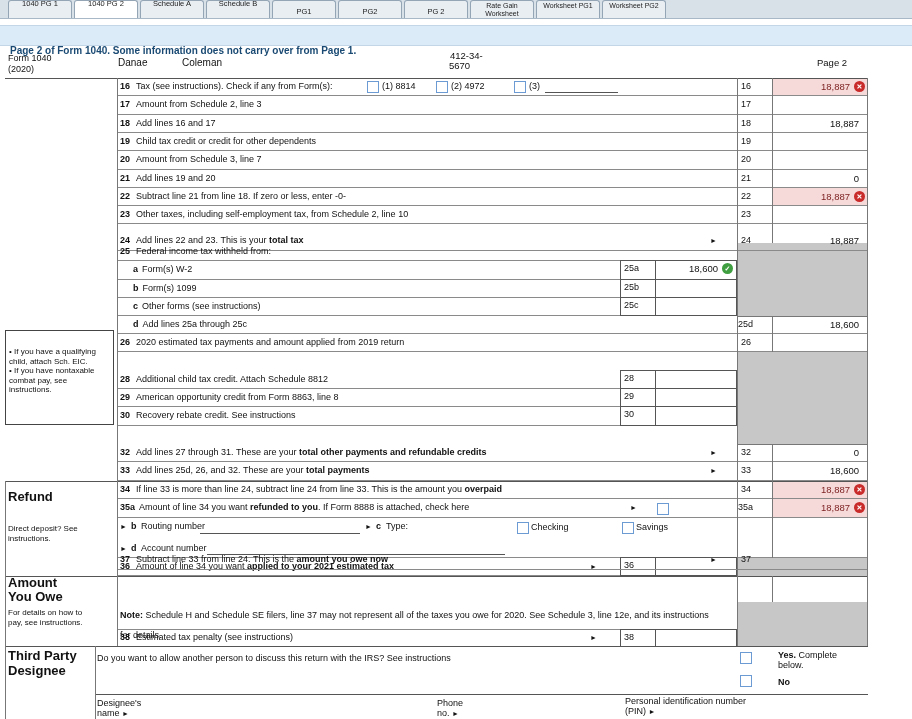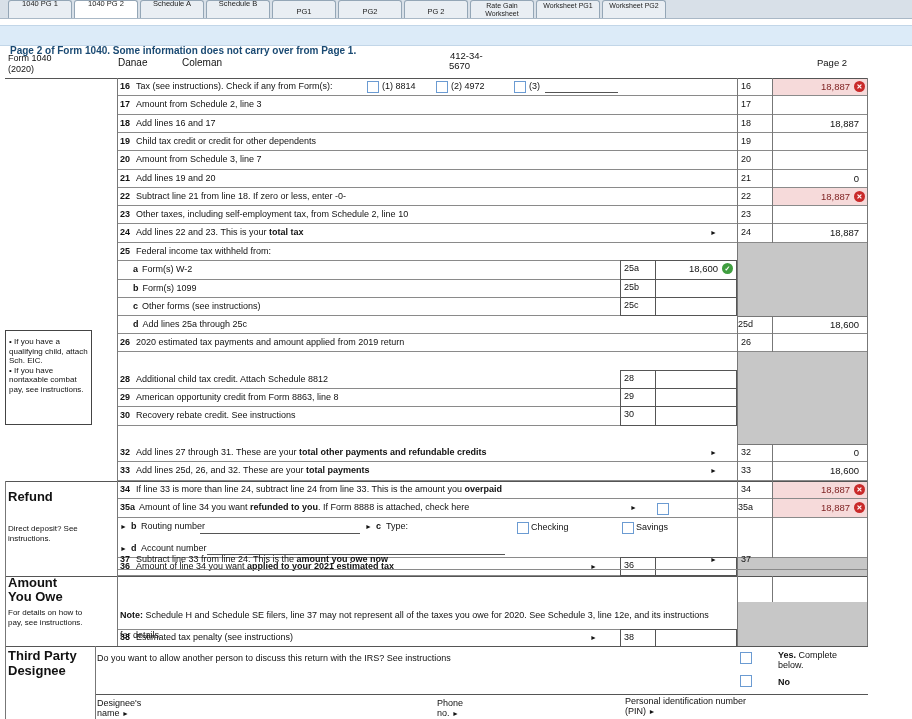--- a/index.html
+++ b/index.html
@@ -54,22 +54,22 @@
         border:1px solid #555;border-left:none;box-sizing:border-box;background:#fff;
         text-align:right;padding:2px 18px 0 0;font-size:9.5px;}
   .mval .badge{right:3px;top:2px;}
   .arr{position:absolute;font-size:7px;top:5px;}
   .cb{position:absolute;width:10px;height:10px;border:1px solid #6b9bd2;background:#fff;top:3px;}
   .cbl{position:absolute;top:3px;font-size:9px;}
   .ul{position:absolute;top:2px;height:12px;border-bottom:1px solid #555;}
   
   .sideS{position:absolute;font-size:8px;line-height:9.5px;z-index:2;}
   .secT{position:absolute;font-weight:bold;font-size:13px;line-height:14px;z-index:2;}
-  .eicbox{position:absolute;left:5px;top:330px;width:87px;height:95px;border:1px solid #444;
-          box-sizing:border-box;font-size:8px;line-height:9.5px;padding:6px 3px;z-index:2;}
+  .eicbox{position:absolute;left:5px;top:330px;width:109px;height:95px;border:1px solid #444;
+          box-sizing:border-box;font-size:8px;line-height:9.5px;padding:16px 3px;z-index:2;}
   
   .tp{position:absolute;font-size:9px;z-index:2;}
   .cbA{position:absolute;width:10px;height:10px;border:1px solid #6b9bd2;background:#fff;z-index:2;}
 </style>
 </head>
 <body>
 
 <div class="screen">
 
   <div class="tabbar">
@@ -183,21 +183,21 @@
     <span class="cnum">22</span>
     <div class="camt flag"><span>18,887</span><span class="badge err">✕</span></div>
   </div>
 
   <div class="row" style="top:206px;height:18px">
     <div class="d"><span class="lno">23</span><span>Other taxes, including self-employment tax, from Schedule 2, line 10</span></div>
     <span class="cnum">23</span>
     <div class="camt"></div>
   </div>
 
-  <div class="row" style="top:224px;height:19px">
+  <div class="row" style="top:232px;height:19px">
     <div class="d"><span class="lno">24</span><span>Add lines 22 and 23. This is your </span><span class="bl">total tax</span></div>
     <span class="arr" style="left:593px">►</span>
     <span class="cnum">24</span>
     <div class="camt">18,887</div>
   </div>
 
   <div class="row short" style="top:243px;height:18px">
     <div class="d"><span class="lno">25</span><span>Federal income tax withheld from:</span></div>
   </div>
 

